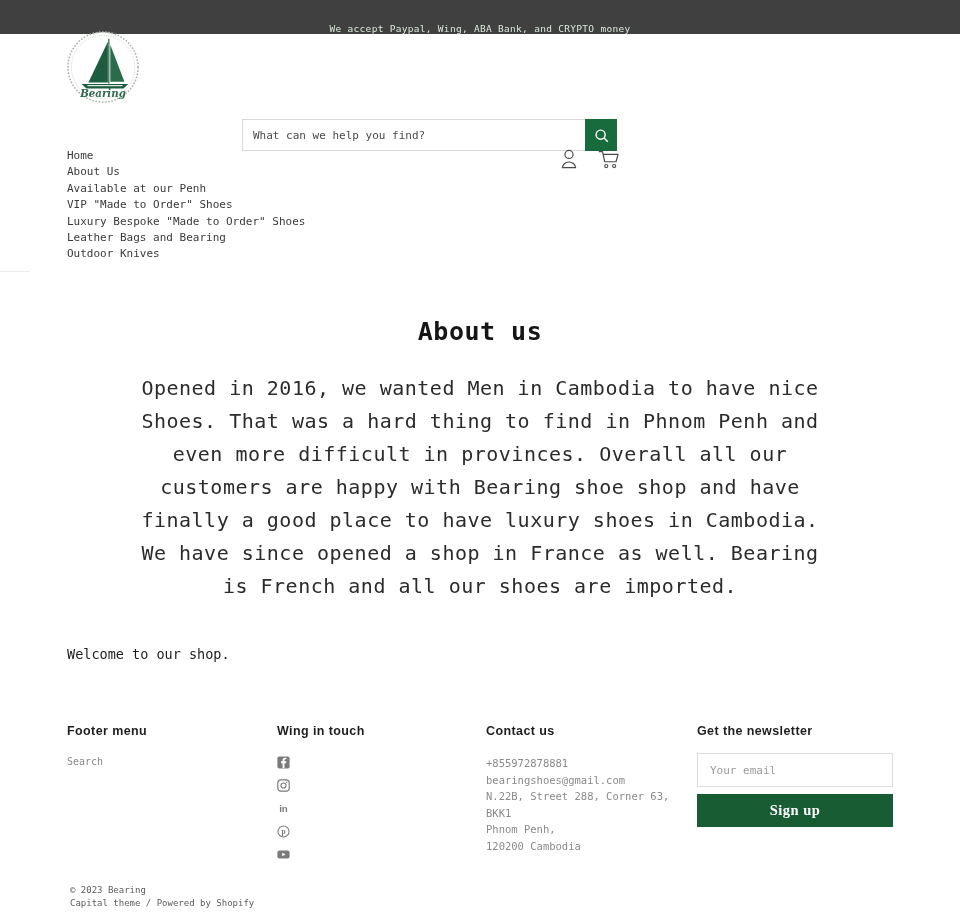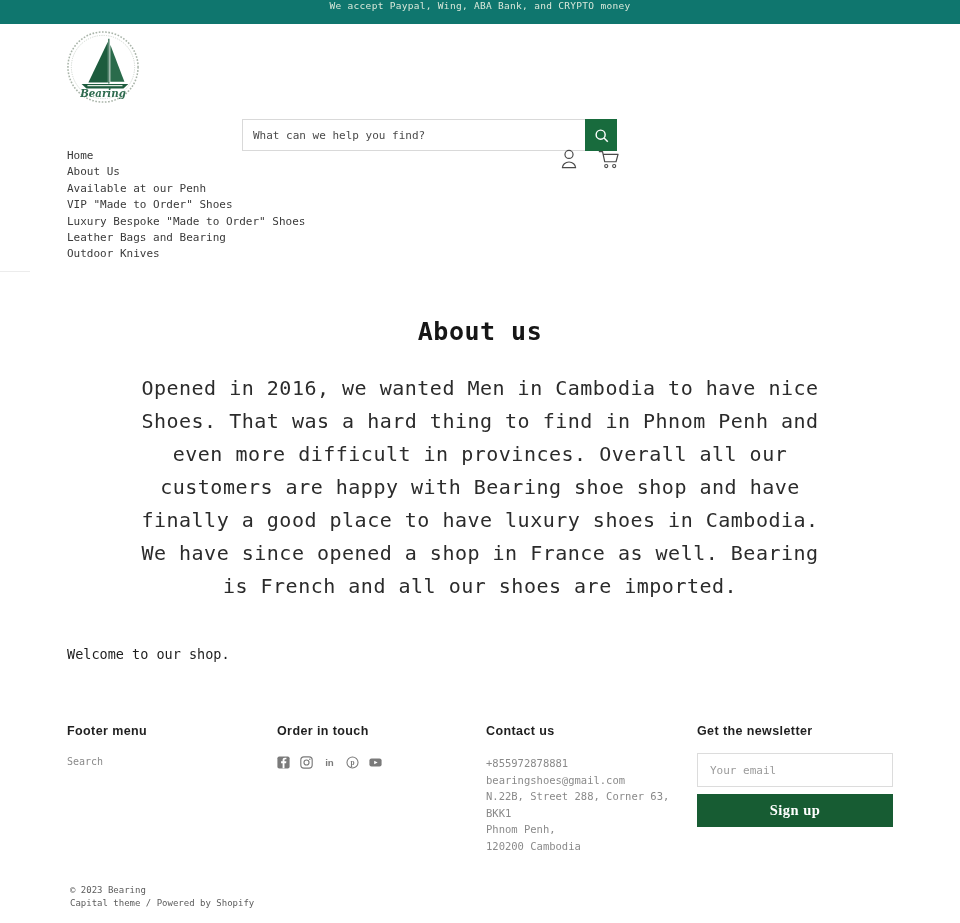--- a/index.html
+++ b/index.html
@@ -5,22 +5,22 @@
   * { margin: 0; padding: 0; box-sizing: border-box; }
   html, body { background: #ffffff; }
   body {
     width: 960px; height: 923px; position: relative;
     font-family: "DejaVu Sans Mono", monospace;
     color: #333;
     overflow: hidden;
   }
   
   .topbar {
-    position: absolute; top: 0; left: 0; width: 960px; height: 24px;
-    background: #0f766e; display: flex; align-items: flex-start; justify-content: center;
+    position: absolute; top: 0; left: 0; width: 960px; height: 34px;
+    background: #404040; display: flex; align-items: flex-end; justify-content: center;
   }
   .topbar span { color: #d9e8da; font-size: 9.5px; letter-spacing: 0.3px; }
 
   
   .logo { position: absolute; left: 66px; top: 30px; width: 74px; height: 76px; cursor: pointer; }
 
   .searchbar {
     position: absolute; left: 242px; top: 119px; width: 375px; height: 32px;
     display: flex;
   }
@@ -64,21 +64,21 @@
     font-size: 12.5px; color: #1f1f1f; letter-spacing: 0.4px;
   }
   .fcol { position: absolute; top: 724px; width: 196px; }
   .fcol.c1 { left: 67px; }
   .fcol.c2 { left: 277px; }
   .fcol.c3 { left: 486px; }
   .fcol.c4 { left: 697px; }
 
   .footer-link { display: inline-block; margin-top: 18px; font-size: 10px; color: #8a8a8a; cursor: pointer; }
 
-  .social-row { margin-top: 18px; display: flex; gap: 10px; }
+  .social-row { margin-top: 18px; display: flex; gap: 10px; flex-direction: column; }
   .social-row a { width: 13px; height: 13px; display: inline-flex; cursor: pointer; }
 
   .contact-lines { margin-top: 17px; font-size: 10.5px; line-height: 16.5px; color: #8a8a8a; }
   .contact-lines div { white-space: nowrap; }
 
   .newsletter-input {
     margin-top: 15px; width: 196px; height: 34px; border: 1px solid #dcdcdc;
     padding: 8px 12px; font-family: "DejaVu Sans Mono", monospace; font-size: 11px;
     color: #333; outline: none; background: #fff;
   }
@@ -152,21 +152,21 @@
 <h1 class="page-title">About us</h1>
 <p class="about-body">Opened in 2016, we wanted Men in Cambodia to have nice Shoes. That was a hard thing to find in Phnom Penh and even more difficult in provinces. Overall all our customers are happy with Bearing shoe shop and have finally a good place to have luxury shoes in Cambodia. We have since opened a shop in France as well. Bearing is French and all our shoes are imported.</p>
 <p class="welcome">Welcome to our shop.</p>
 
 <div class="fcol c1">
   <div class="fcol-title">Footer menu</div>
   <a class="footer-link">Search</a>
 </div>
 
 <div class="fcol c2">
-  <div class="fcol-title">Order in touch</div>
+  <div class="fcol-title">Wing in touch</div>
   <div class="social-row">
     <a>
       <svg viewBox="0 0 16 16" width="13" height="13">
         <rect x="0.5" y="0.5" width="15" height="15" rx="2.2" fill="#7a7a7a"></rect>
         <path d="M9.2 15 V8.8 h2 l0.3 -2.2 h-2.3 V5.2 c0-0.7 0.3-1.1 1.1-1.1 h1.3 V2.1 h-1.9 c-1.8 0-2.8 1-2.8 2.9 v1.6 H5 v2.2 h1.9 V15 z" fill="#ffffff"></path>
       </svg>
     </a>
     <a>
       <svg viewBox="0 0 16 16" width="13" height="13">
         <rect x="1" y="1" width="14" height="14" rx="3.8" fill="none" stroke="#7a7a7a" stroke-width="1.4"></rect>

